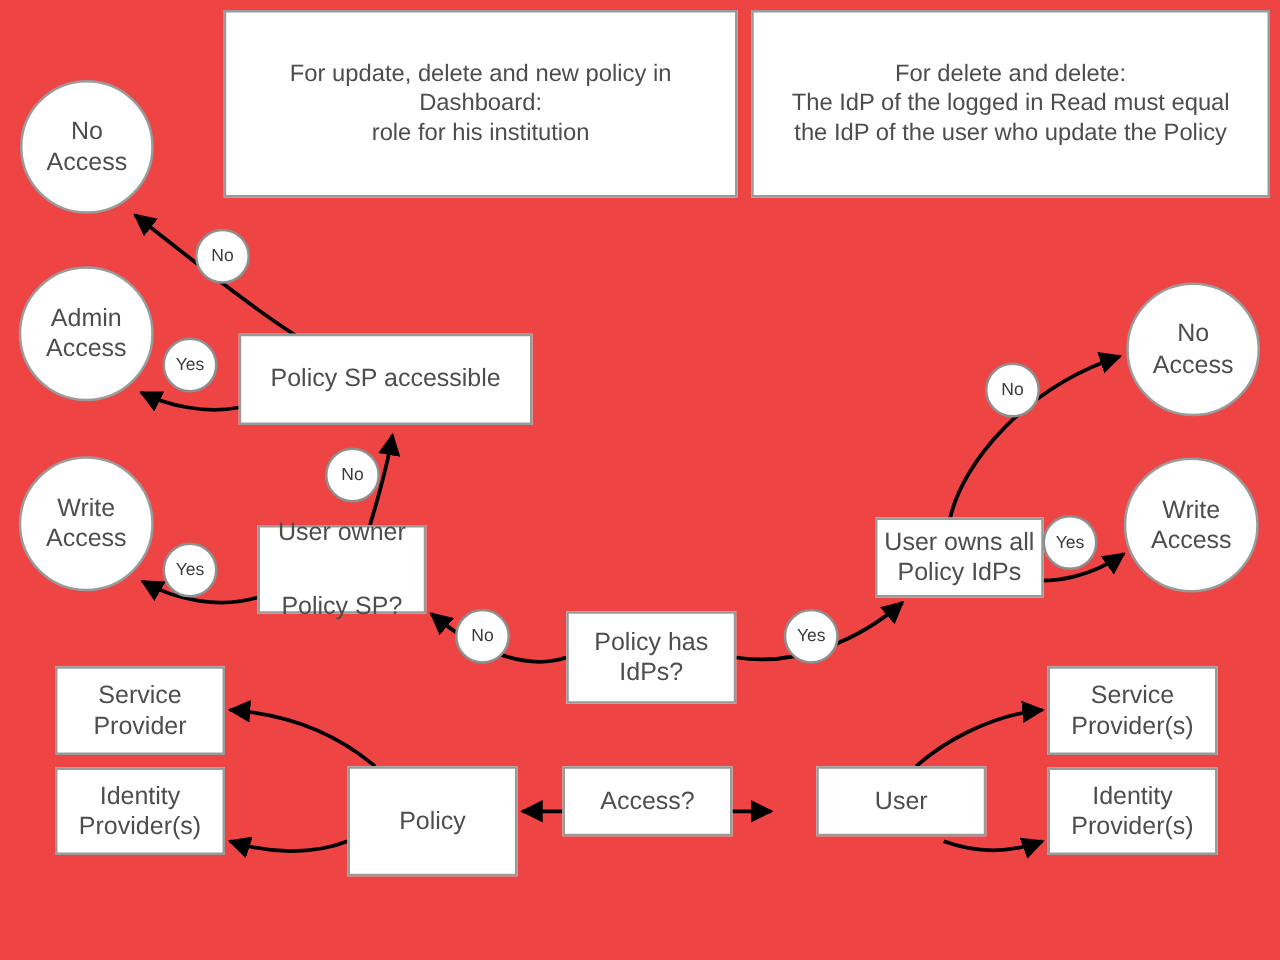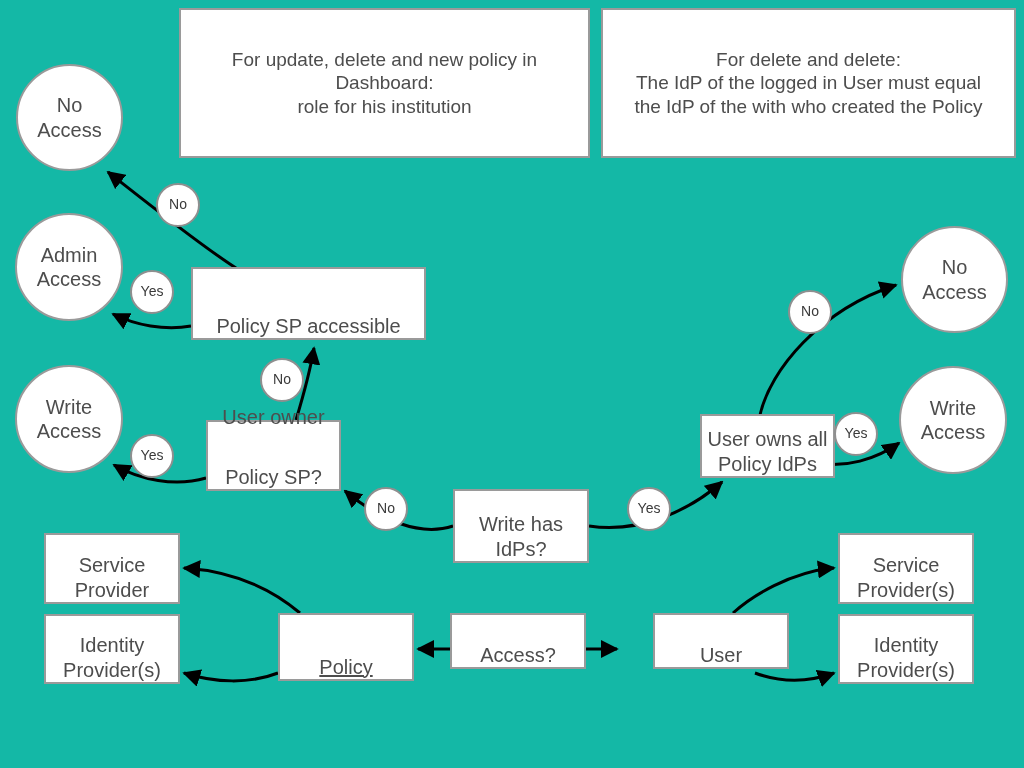--- a/index.html
+++ b/index.html
@@ -4,21 +4,21 @@
 <style>
   html, body {
     margin: 0;
     padding: 0;
     background: #ffffff;
   }
   #canvas {
     position: relative;
     width: 1024px;
     height: 768px;
-    background: #14b8a6;
+    background: #ef4444;
     font-family: "Liberation Sans", sans-serif;
     overflow: hidden;
   }
   svg.edges {
     position: absolute;
     left: 0;
     top: 0;
     width: 1024px;
     height: 768px;
     pointer-events: none;
@@ -30,21 +30,20 @@
     align-items: center;
     justify-content: center;
     text-align: center;
     color: #4d4d4d;
     background: #ffffff;
     line-height: 1.22;
   }
   .box {
     border: 2px solid #9a9a9a;
     font-size: 20px;
-    justify-content: flex-end;
   }
   .note {
     border: 2px solid #9a9a9a;
     font-size: 19px;
     padding: 6px 12px;
     align-items: center;
   }
   .circle {
     border: 2px solid #9a9a9a;
     border-radius: 50%;
@@ -98,22 +97,22 @@
   </svg>
 
   <div class="node note" style="left: 179px; top: 8px; width: 411px; height: 150px; flex-direction: column;">
     <span>For update, delete and new policy in</span>
     <span>Dashboard:</span>
     <span>role for his institution</span>
   </div>
 
   <div class="node note" style="left: 601px; top: 8px; width: 415px; height: 150px; flex-direction: column;">
     <span>For delete and delete:</span>
-    <span>The IdP of the logged in User must equal</span>
-    <span>the IdP of the with who created the Policy</span>
+    <span>The IdP of the logged in Read must equal</span>
+    <span>the IdP of the user who update the Policy</span>
   </div>
 
   <div class="node circle" style="left: 16px; top: 64px; width: 107px; height: 107px; flex-direction: column;">
     <span>No</span>
     <span>Access</span>
   </div>
 
   <div class="node circle" style="left: 15px; top: 213px; width: 108px; height: 108px; flex-direction: column;">
     <span>Admin</span>
     <span>Access</span>
@@ -137,40 +136,40 @@
   <div class="node box" style="left: 191px; top: 267px; width: 235px; height: 73px; flex-direction: column;">
     <span>Policy SP accessible</span>
   </div>
 
   <div class="node box" style="left: 206px; top: 420px; width: 135px; height: 71px; flex-direction: column; gap: 35px;">
     <span>User owner</span>
     <span>Policy SP?</span>
   </div>
 
   <div class="node box" style="left: 453px; top: 489px; width: 136px; height: 74px; flex-direction: column;">
-    <span>Write has</span>
+    <span>Policy has</span>
     <span>IdPs?</span>
   </div>
 
   <div class="node box" style="left: 700px; top: 414px; width: 135px; height: 64px; flex-direction: column;">
     <span>User owns all</span>
     <span>Policy IdPs</span>
   </div>
 
   <div class="node box" style="left: 44px; top: 533px; width: 136px; height: 71px; flex-direction: column;">
     <span>Service</span>
     <span>Provider</span>
   </div>
 
   <div class="node box" style="left: 44px; top: 614px; width: 136px; height: 70px; flex-direction: column;">
     <span>Identity</span>
     <span>Provider(s)</span>
   </div>
 
-  <div class="node box" style="left: 278px; top: 613px; width: 136px; height: 68px; flex-direction: column; text-decoration: underline;">
+  <div class="node box" style="left: 278px; top: 613px; width: 136px; height: 88px; flex-direction: column;">
     <span>Policy</span>
   </div>
 
   <div class="node box" style="left: 450px; top: 613px; width: 136px; height: 56px; flex-direction: column;">
     <span>Access?</span>
   </div>
 
   <div class="node box" style="left: 653px; top: 613px; width: 136px; height: 56px; flex-direction: column;">
     <span>User</span>
   </div>

